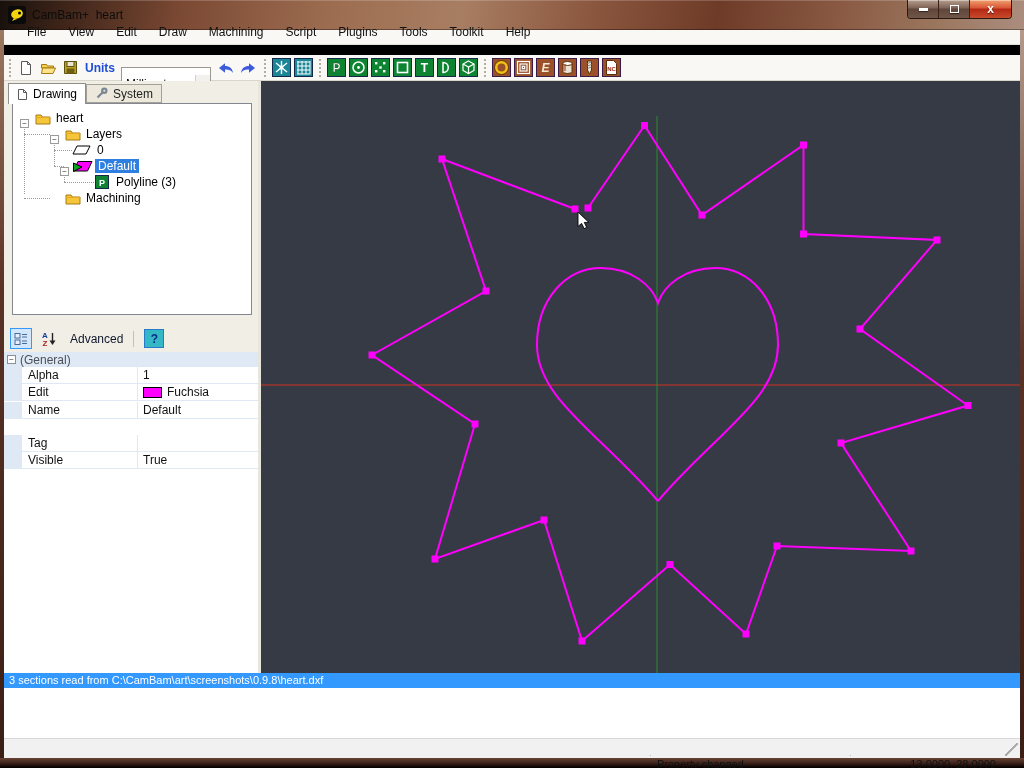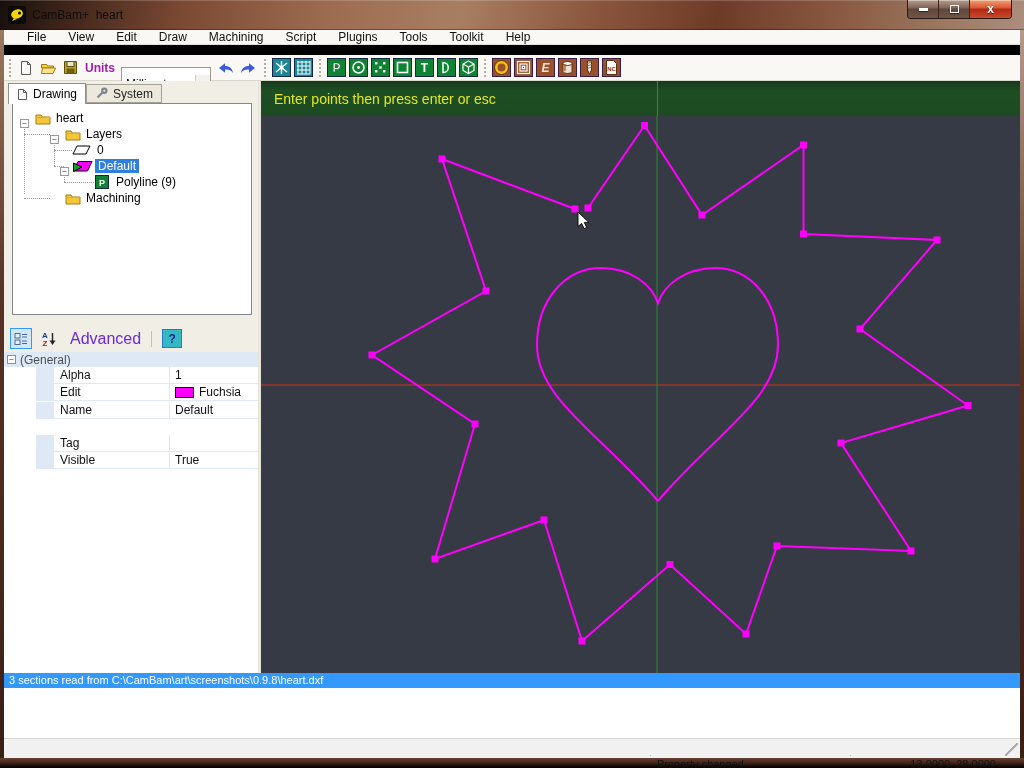--- a/index.html
+++ b/index.html
@@ -28,30 +28,30 @@
 
   .b-left  { position:absolute; left:0; top:30px; bottom:0; width:4px;
     background:linear-gradient(180deg,#9c7860,#5a3226 35%,#3a1e14); }
   .b-right { position:absolute; right:0; top:30px; bottom:0; width:4px;
     background:linear-gradient(180deg,#b39a8c,#5a3226 45%,#3a1e14); }
   .b-bottom{ position:absolute; left:0; bottom:0; width:1024px; height:10px;
     background:linear-gradient(180deg,#6a4434,#38201a 55%,#180c08 80%,#000); }
 
   
   .menubar { position:absolute; left:4px; top:30px; width:1016px; height:15px;
-    background:#f9f8f5; border-bottom:1px solid #e3e0d7; display:flex; align-items:center; padding-left:12px; }
+    background:#f9f8f5; border-bottom:1px solid #e3e0d7; display:flex; align-items:flex-end; padding-left:12px; }
   .menu-item { font-size:12px; color:#111; padding:0 11px; line-height:24px; cursor:default; }
 
   .toolbar { position:absolute; left:4px; top:55px; width:1016px; height:26px;
     background:#f9f8f5; border-bottom:1px solid #d9d6cc; display:flex; align-items:center; }
   .tgrip { width:5px; height:18px; margin:0 3px;
     background-image:radial-gradient(circle, #b0ada2 35%, transparent 40%);
     background-size:4px 4px; background-repeat:repeat-y; background-position:center; }
   .tbtn { width:22px; height:22px; display:flex; align-items:center; justify-content:center; cursor:default; }
-  .units-label { font-size:12px; font-weight:bold; color:#a21caf; margin:0 6px 0 4px; }
+  .units-label { font-size:12px; font-weight:bold; color:#1d4ed8; margin:0 6px 0 4px; }
   .units-combo { width:90px; height:34px; background:#fff; border:1px solid #9a9a94;
     display:flex; align-items:center; font-size:12px; color:#111; padding-left:4px; cursor:default;margin-top:32px; }
   .combo-arrow { margin-left:auto; width:15px; height:17px; display:flex; align-items:center;
     justify-content:center; background:#f2f1ed; border-left:1px solid #d0cec6; font-size:8px; color:#333; }
 
   
   .content { position:absolute; left:4px; top:81px; width:1016px; height:592px; }
   .left-panel { position:absolute; left:0; top:0; width:254px; height:592px; background:#f1eee6; }
   .splitter { position:absolute; left:254px; top:0; width:3px; height:592px; background:#e8e5dc; }
 
@@ -69,31 +69,31 @@
   .tlabel { padding:0 3px; white-space:nowrap; }
   .tlabel.sel { background:#2e7fe0; color:#fff; }
   .dotv { position:absolute; width:0; border-left:1px dotted #9a9a9a; }
   .doth { position:absolute; height:0; border-top:1px dotted #9a9a9a; }
 
   
   .props-toolbar { position:absolute; left:0; top:244px; width:254px; height:27px;
     display:flex; align-items:center; background:#f1eee6; }
   .pbtn { width:22px; height:21px; display:flex; align-items:center; justify-content:center; cursor:default; }
   .pbtn.selected { background:#d2e7fb; border:1px solid #3399ff; }
-  .adv-label { font-size:16px; color:#6d28d9; margin:0 10px; cursor:default; }
+  .adv-label { font-size:12px; color:#0f172a; margin:0 10px; cursor:default; }
   .psep { width:1px; height:16px; background:#c4c1b6; }
   .help-btn { width:20px; height:19px; margin-left:10px; background:#35b8c6; border:1px solid #2779c9;
     color:#0a2a8a; font-weight:bold; font-size:12px; display:flex; align-items:center; justify-content:center; cursor:default; }
 
   .grid-wrap { position:absolute; left:0; top:271px; width:254px; bottom:0; background:#fff; font-size:12px; }
   .cat-row { position:absolute; left:0; top:0; width:254px; height:15px; background:#dfe9f5;
     color:#4a4f57; display:flex; align-items:center; }
   .cat-exp { width:9px; height:9px; background:#fff; border:1px solid #8a8f96; font-size:8px;
     line-height:7px; text-align:center; color:#333; margin:0 4px 0 3px; }
-  .prow { position:absolute; left:0; width:254px; height:17px; display:flex;padding-left:32px; }
+  .prow { position:absolute; left:0; width:254px; height:17px; display:flex; }
   .pgutter { width:18px; background:#dfe9f5; }
   .plabel { width:116px; border-right:1px solid #dfe9f5; border-bottom:1px solid #dfe9f5;
     display:flex; align-items:center; padding-left:6px; color:#111; }
   .plabel.sel { background:#3392f2; color:#fff; }
   .pvalue { flex:1; border-bottom:1px solid #dfe9f5; display:flex; align-items:center; padding-left:5px; color:#111; }
   .swatch { width:19px; height:11px; background:#ff00ff; border:1px solid #000; margin-right:5px; }
 
   
   .canvas { position:absolute; left:257px; top:0; width:759px; height:592px; background:#363a45; }
   .msgbar { position:absolute; left:0; top:0; width:759px; height:35px;
@@ -402,21 +402,21 @@
               <path d="M1.5,3 L10,7 L1.5,11.5 Z" fill="#0da020" stroke="#000"></path>
             </svg>
           <span class="tlabel sel" style="position:absolute; left:82px;">Default</span>
         </div>
 
         <div class="trow" style="left:0; top:70px;">
           <svg style="position:absolute; left:82px; top:1px;" width="14" height="14">
               <rect x="0.5" y="0.5" width="13" height="13" fill="#0e8433" stroke="#14284a"></rect>
               <text x="7" y="11" text-anchor="middle" font-size="9" font-weight="bold" fill="#fff">P</text>
             </svg>
-          <span class="tlabel" style="position:absolute; left:100px;">Polyline (9)</span>
+          <span class="tlabel" style="position:absolute; left:100px;">Polyline (3)</span>
         </div>
 
         <div class="trow" style="left:0; top:86px;">
           <svg style="position:absolute; left:52px; top:2px;" width="16" height="13">
               <path d="M1,3 h5 l1.5,2 h7.5 v7 h-14 z" fill="#f5c63a" stroke="#a57b12"></path>
               <path d="M1,5.5 h14" stroke="#e8a81a" fill="none"></path>
             </svg>
           <span class="tlabel" style="position:absolute; left:70px;">Machining</span>
         </div>
       </div>
@@ -481,24 +481,20 @@
           <div class="pgutter"></div>
           <div class="plabel">Tag</div>
           <div class="pvalue"></div>
         </div>
       </div>
     </div>
 
     <div class="splitter"></div>
 
     <div class="canvas">
-      <div class="msgbar">
-        <span>Enter points then press enter or esc</span>
-        <div class="msg-axis"></div>
-      </div>
       <svg id="drawing-svg" width="759" height="557">
           <line x1="0" y1="269" x2="759" y2="269" stroke="#d03020" stroke-width="1"></line>
           <line x1="396" y1="0" x2="396" y2="557" stroke="#2c8c30" stroke-width="1"></line>
           <path d="M 397,385 C 340,318 276,283 276,229 C 276,183 305,152 340,152 C 370,152 391,169 397,187 C 403,169 424,152 454,152 C 489,152 517,183 517,229 C 517,283 454,318 397,385" fill="none" stroke="#ff00ff" stroke-width="2"></path>
           <polyline points="327,92 383.5,9.5 441,99 542.5,29 542.5,118 676,124 599,213 707,289.5 580,327 650,435 516,430 485,518 409,448.5 321,525 283,404 174,443 214,308 111,239 225,175 181,43 314,93" fill="none" stroke="#ff00ff" stroke-width="2" stroke-linejoin="miter"></polyline>
           <rect x="323.5" y="88.5" width="7" height="7" fill="#ff00ff"></rect>
           <rect x="380" y="6" width="7" height="7" fill="#ff00ff"></rect>
           <rect x="437.5" y="95.5" width="7" height="7" fill="#ff00ff"></rect>
           <rect x="539" y="25.5" width="7" height="7" fill="#ff00ff"></rect>
           <rect x="539" y="114.5" width="7" height="7" fill="#ff00ff"></rect>

